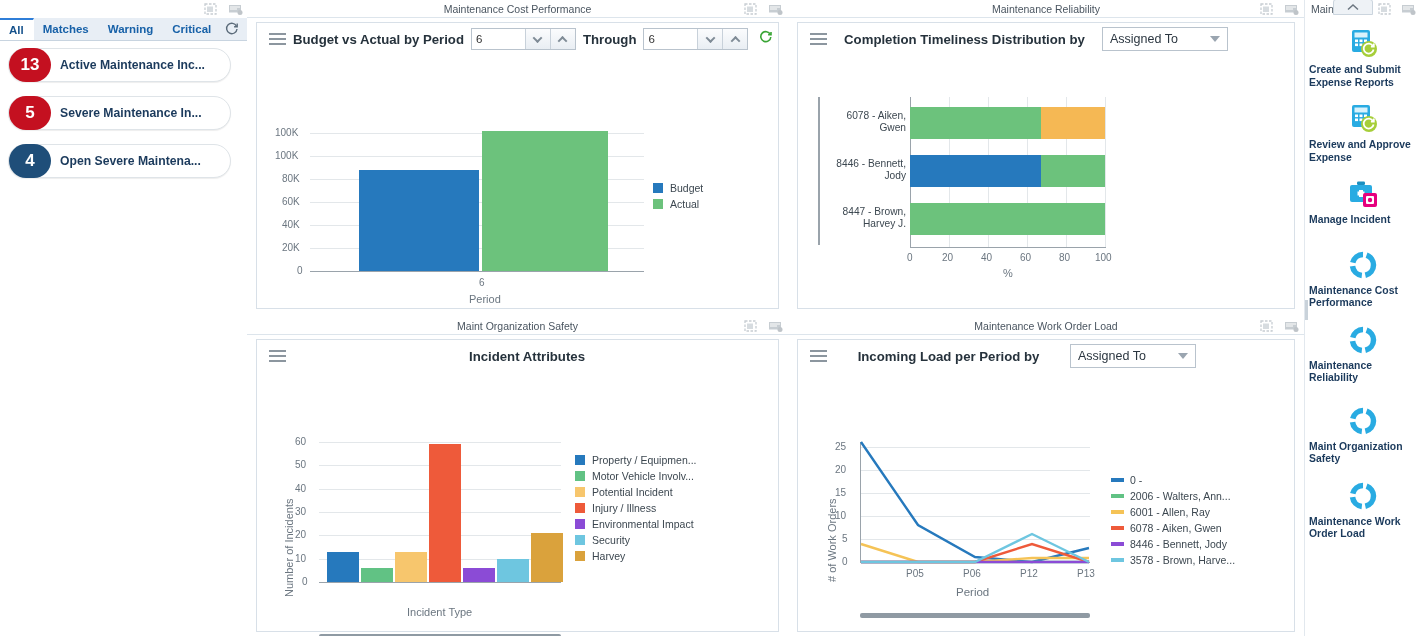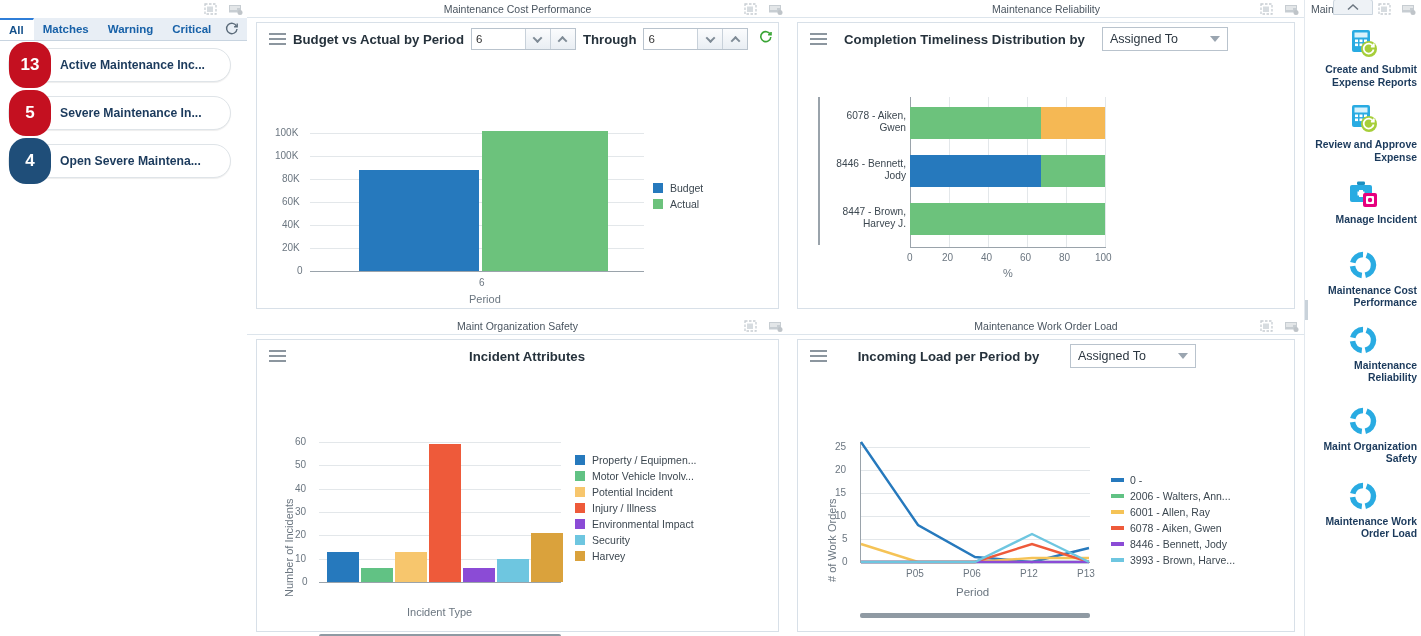--- a/index.html
+++ b/index.html
@@ -28,21 +28,21 @@
   .tab.active { background: #fff; color: #16528c; border-top: 2px solid #2f7ed8; }
   .tab-refresh { margin-left: auto; margin-right: 8px; display: flex; align-items: center; }
   .cards { position: absolute; left: 0; top: 48px; width: 247px; }
   .card {
     display: flex; align-items: center; height: 34px; margin: 0 16px 14px 8px;
     background: #fff; border: 1px solid #dfe4e8; border-radius: 17px;
     box-shadow: 0 1px 1px rgba(0,0,0,.07);
     cursor: pointer;
   }
   .badge {
-    width: 42px; height: 46px; border-radius: 17px; flex: none;
+    width: 42px; height: 34px; border-radius: 17px; flex: none;
     display: flex; align-items: center; justify-content: center;
     color: #fff; font-size: 17px; font-weight: bold;
   }
   .card-label {
     padding-left: 9px; font-size: 12.2px; font-weight: bold; color: #1b3a5c;
     white-space: nowrap; overflow: hidden;
   }
 
   
   .panel { position: absolute; background: #fff; }
@@ -113,21 +113,21 @@
     position: absolute; right: 0; top: 0; width: 117px; height: 636px;
     background: #fff; border-left: 1px solid #e2e8ee;
   }
   .right-topbar { height: 18px; display: flex; align-items: center; justify-content: flex-end; gap: 9px; padding-right: 5px; position: relative; }
   .rt-label { position: absolute; left: 6px; top: 3px; font-size: 10.5px; color: #4a5560; }
   .collapse-tab {
     position: absolute; left: 28px; top: -1px; width: 40px; height: 16px;
     background: #eef2f6; border: 1px solid #cbd5de; border-radius: 3px 3px 0 0;
     display: flex; align-items: center; justify-content: center; cursor: pointer;
   }
-  .rt-item { padding: 6px 4px 4px; text-align: right; cursor: pointer; }
+  .rt-item { padding: 6px 4px 4px; text-align: left; cursor: pointer; }
   .rt-ico { height: 40px; display: flex; align-items: center; justify-content: center; }
   .rt-tx {
     font-size: 10.4px; font-weight: bold; color: #1b3a5c; line-height: 12.5px;
     max-height: 37px; overflow: hidden;
   }
   .vscroll-edge { position: absolute; left: 0; top: 300px; width: 3px; height: 20px; background: #c9d2da; }
 </style>
 </head>
 <body>
 
@@ -524,21 +524,21 @@
           <div class="legend-row">
               <span class="lg-sw line" style="background:#ee5a3a"></span>
               <span class="lg-tx">6078 - Aiken, Gwen</span>
             </div>
           <div class="legend-row">
               <span class="lg-sw line" style="background:#8b4bd6"></span>
               <span class="lg-tx">8446 - Bennett, Jody</span>
             </div>
           <div class="legend-row">
               <span class="lg-sw line" style="background:#6ec6e0"></span>
-              <span class="lg-tx">3993 - Brown, Harve...</span>
+              <span class="lg-tx">3578 - Brown, Harve...</span>
             </div>
         </div>
       </div>
     </div>
   </div>
 
   <div class="right-pane">
     <div class="right-topbar">
       <span class="rt-label">Main...</span>
       <span class="collapse-tab">

